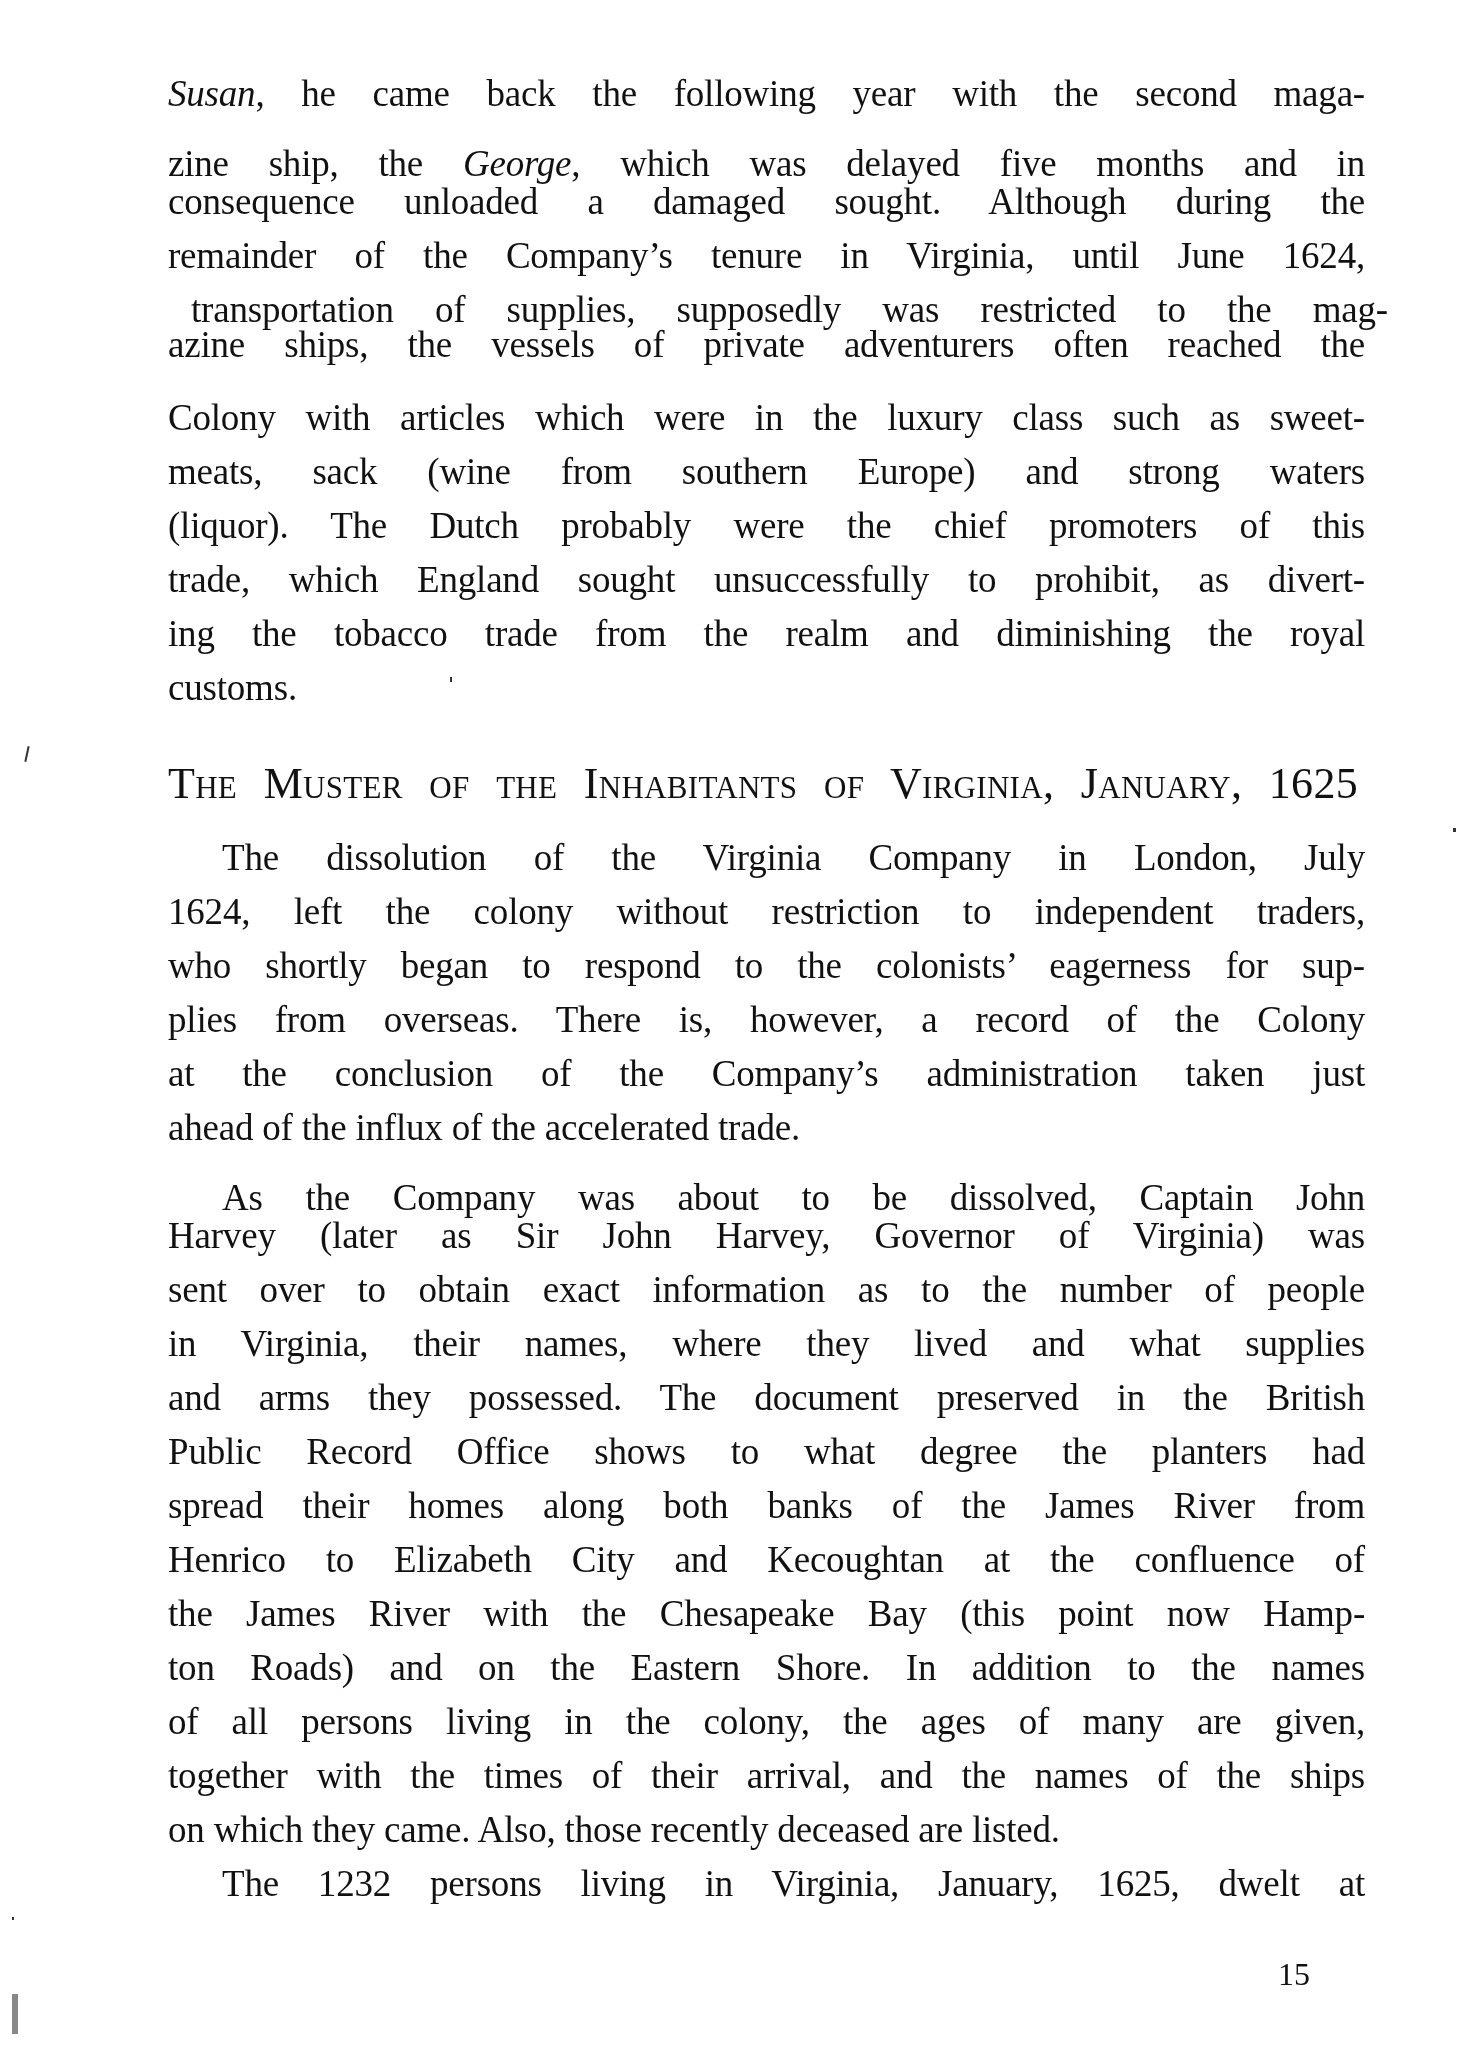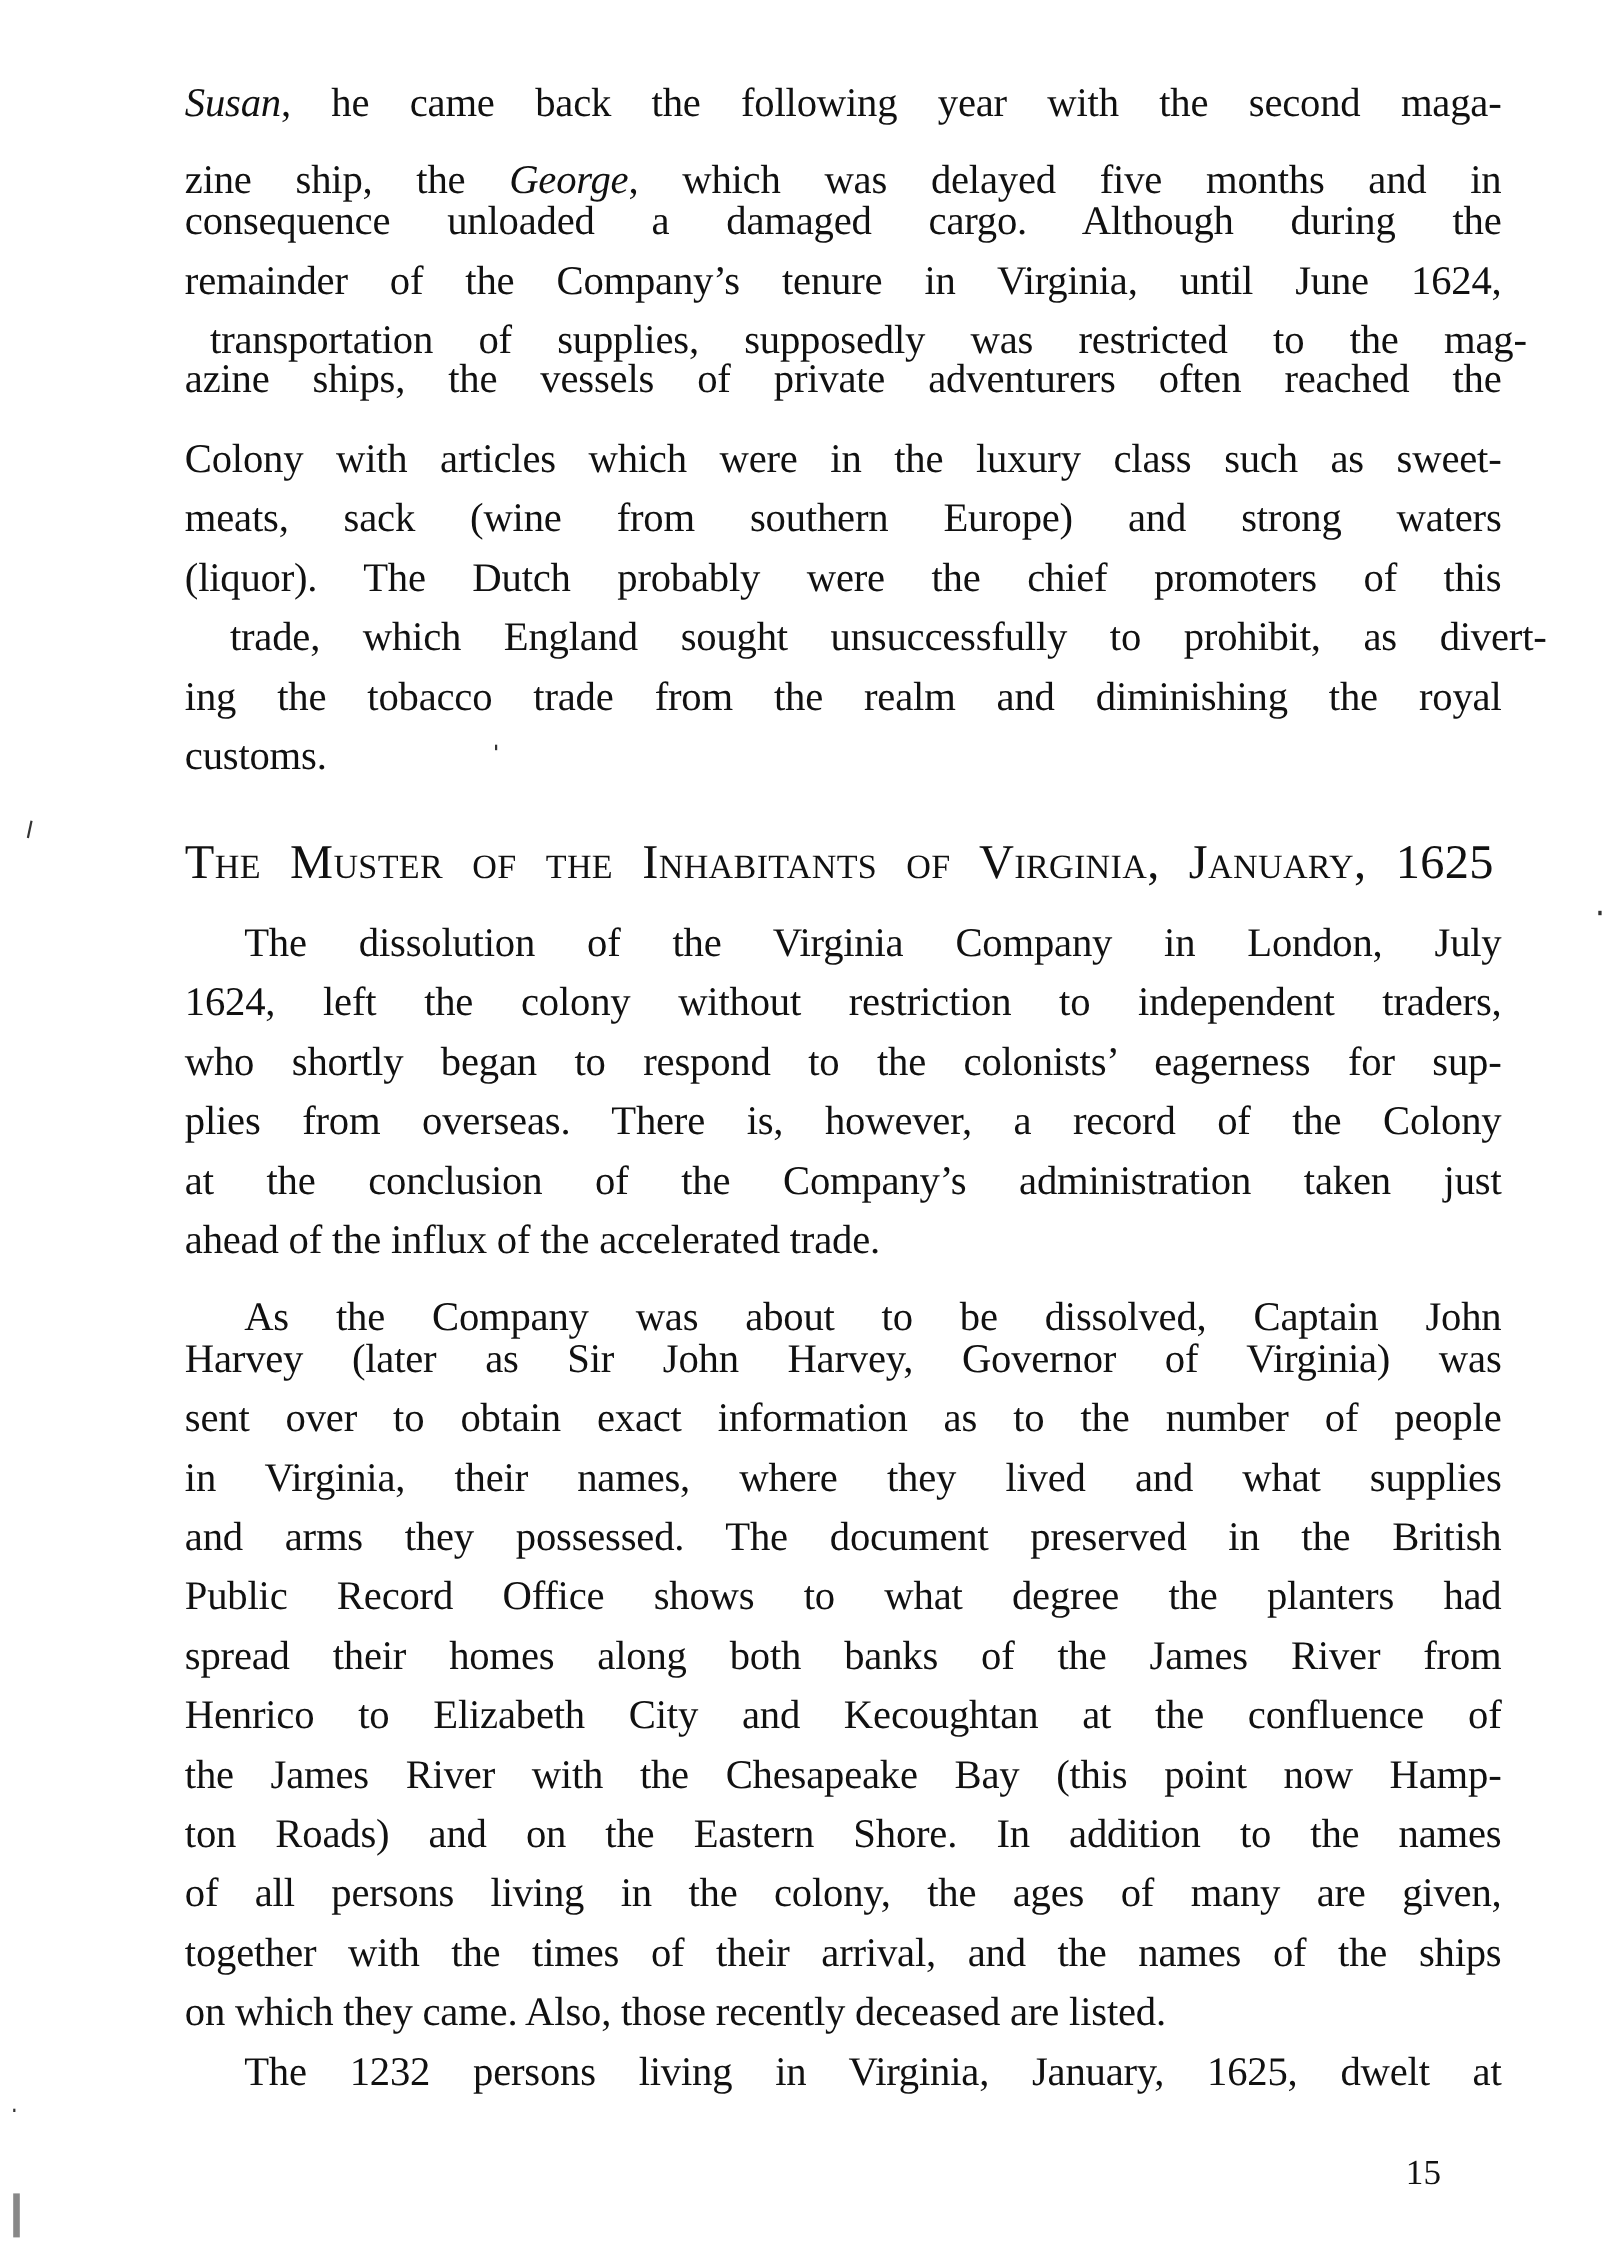--- a/index.html
+++ b/index.html
@@ -82,28 +82,28 @@
   <div class="speck" style="left:450px;top:677px;width:2px;height:5px;"></div>
   <div class="speck" style="left:12px;top:1994px;width:6px;height:40px;background:#888;"></div>
   <div class="speck" style="left:12px;top:1917px;width:2px;height:3px;"></div>
   <div class="speck" style="left:1453px;top:828px;width:3px;height:4px;"></div>
 
   <div class="column">
 
     <div>
       <div class="line" style="top:67px;"><i>Susan</i><span>, he came back the following year with the second maga-</span></div>
       <div class="line" style="top:137px;"><span>zine ship, the </span><i>George</i><span>, which was delayed five months and in</span></div>
-      <div class="line" style="top:175px;">consequence unloaded a damaged cargo. Although during the</div>
+      <div class="line" style="top:175px;">consequence unloaded a damaged sought. Although during the</div>
       <div class="line" style="top:229px;">remainder of the Company’s tenure in Virginia, until June 1624,</div>
       <div class="line" style="top:283px;margin-left:23px;">transportation of supplies, supposedly was restricted to the mag-</div>
       <div class="line" style="top:318px;">azine ships, the vessels of private adventurers often reached the</div>
       <div class="line" style="top:391px;">Colony with articles which were in the luxury class such as sweet-</div>
       <div class="line" style="top:445px;">meats, sack (wine from southern Europe) and strong waters</div>
       <div class="line" style="top:499px;">(liquor). The Dutch probably were the chief promoters of this</div>
-      <div class="line" style="top:553px;margin-left:41px;">trade, which England sought unsuccessfully to prohibit, as divert-</div>
+      <div class="line" style="top:553px;">trade, which England sought unsuccessfully to prohibit, as divert-</div>
       <div class="line" style="top:607px;">ing the tobacco trade from the realm and diminishing the royal</div>
       <div class="line last" style="top:661px;">customs.</div>
     </div>
 
     <div class="heading" style="top:757px;">The Muster of the Inhabitants of Virginia, January, 1625</div>
 
     <div>
       <div class="line indent" style="top:831px;">The dissolution of the Virginia Company in London, July</div>
       <div class="line" style="top:885px;">1624, left the colony without restriction to independent traders,</div>
       <div class="line" style="top:939px;">who shortly began to respond to the colonists’ eagerness for sup-</div>

